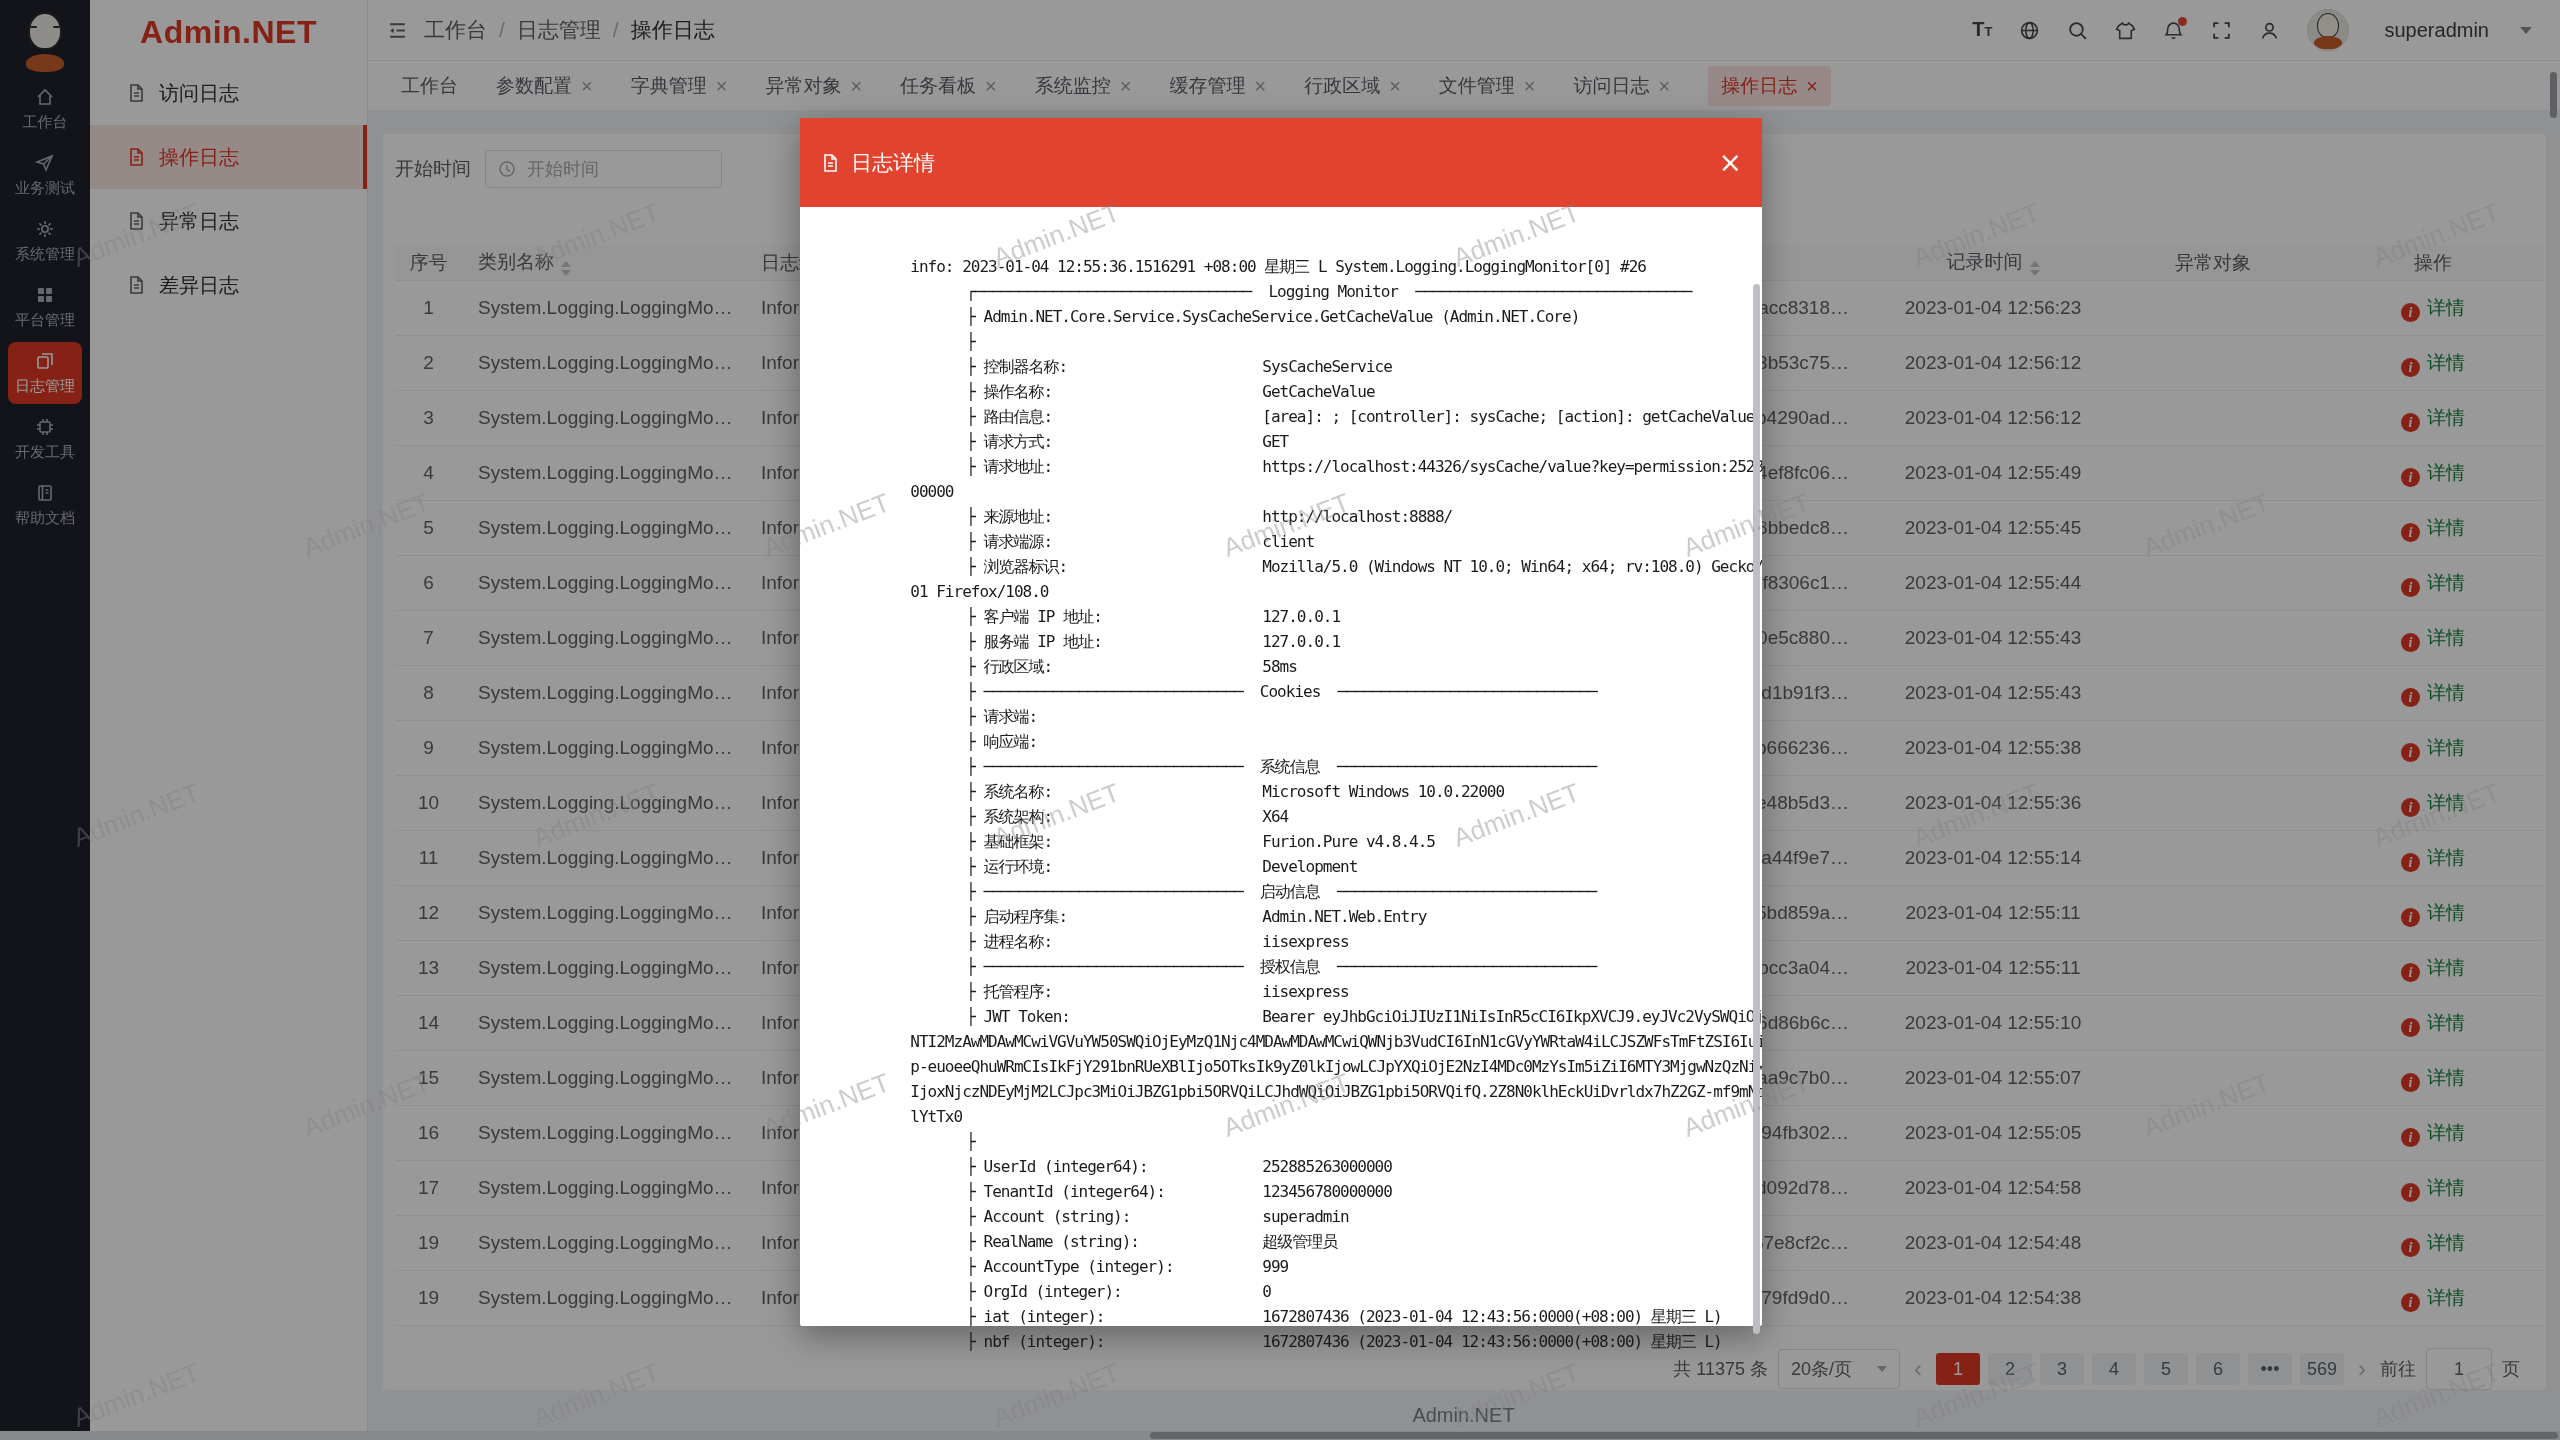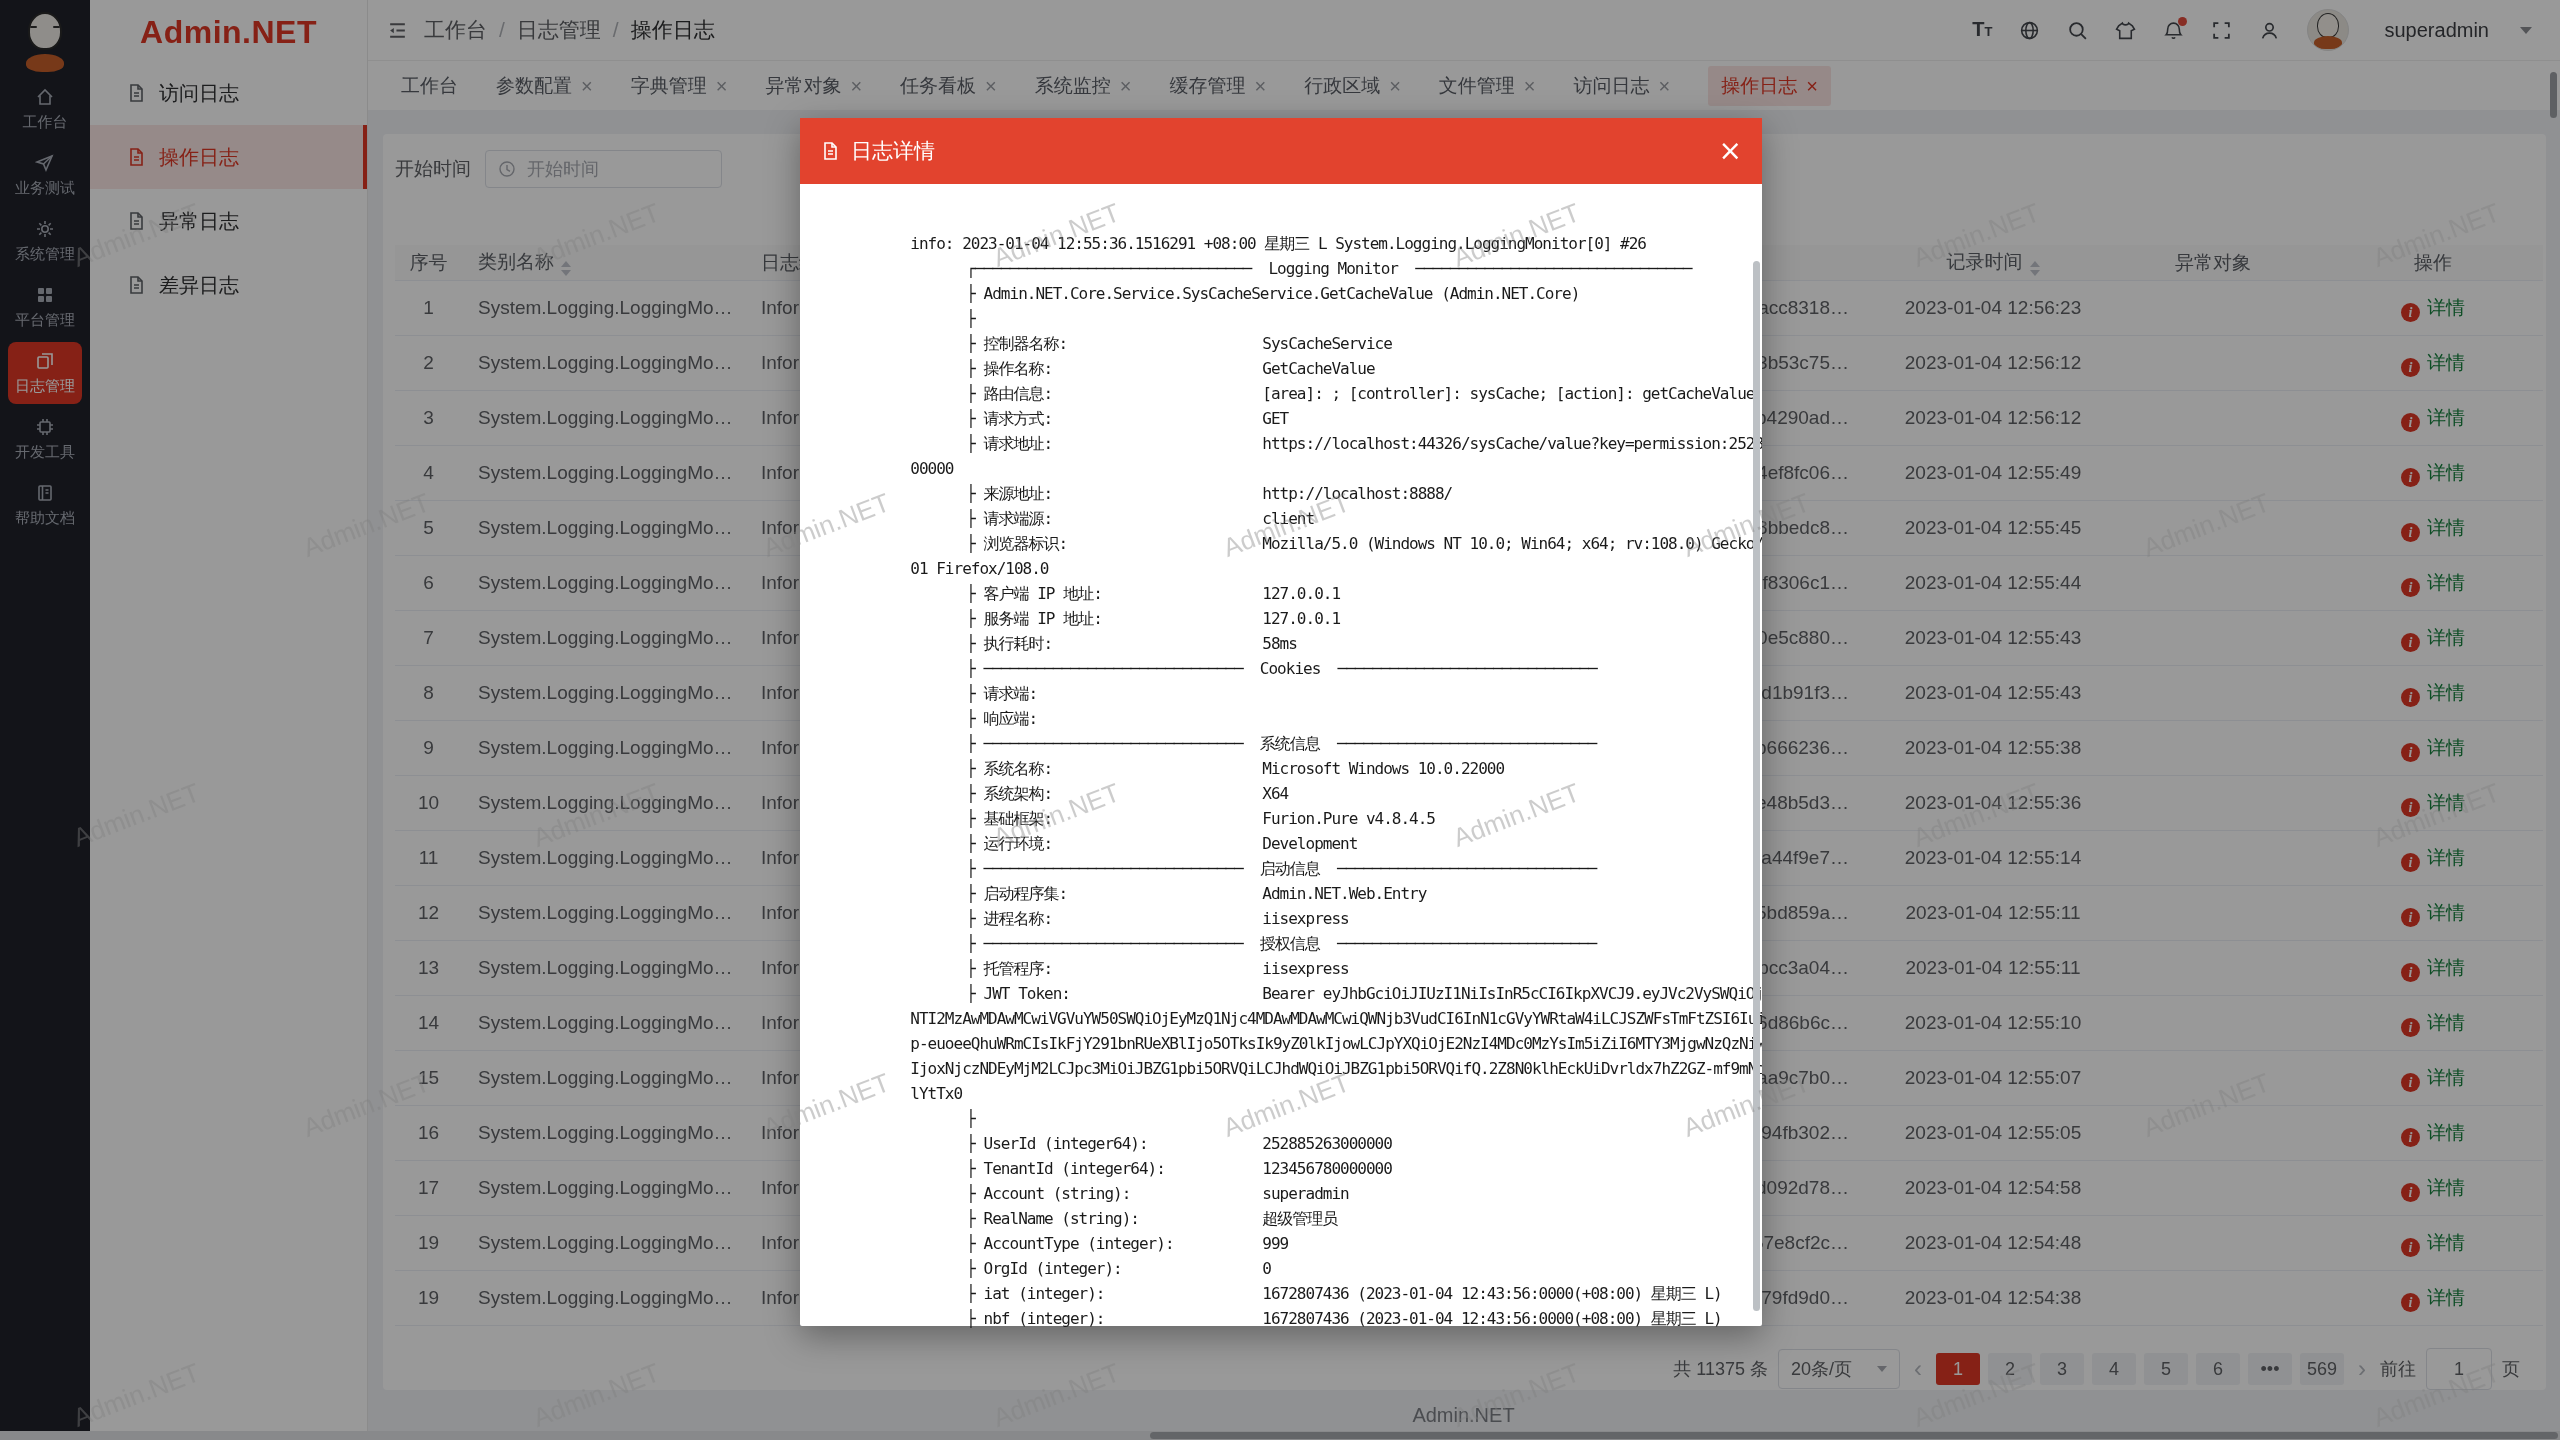--- a/index.html
+++ b/index.html
@@ -80,21 +80,21 @@
   .goto-input{width:60px;height:38px;border:1px solid #dcdfe6;border-radius:4px;text-align:center;font-size:18px;color:#606266;outline:none}
   .page-foot{position:absolute;left:0;right:0;top:1294px;text-align:center;color:#7c7f85;font-size:20px}
   .page-copy{position:absolute;left:0;right:0;top:1326px;text-align:center;color:#909399;font-size:17px}
   
   .vscroll{position:absolute;right:3px;top:72px;width:7px;height:46px;background:#9da0a5;border-radius:4px;z-index:3}
   .hscroll{position:absolute;left:0;right:0;bottom:0;height:9px;background:#e3e5e8;z-index:3}
   .hscroll .thumb{position:absolute;left:1150px;right:2px;top:1px;height:7px;background:#a6a9ad;border-radius:4px}
   
   .overlay{position:absolute;inset:0;background:rgba(0,0,0,.4);z-index:10}
   .modal{position:absolute;left:800px;top:118px;width:962px;height:1208px;background:#fff;z-index:20;box-shadow:0 10px 34px rgba(0,0,0,.35);border-radius:2px}
-  .modal-header{height:66px;background:#e2432e;color:#fff;display:flex;align-items:center;gap:11px;padding:0 20px;font-size:21px}
+  .modal-header{height:57px;background:#e2432e;color:#fff;display:flex;align-items:center;gap:11px;padding:16px 20px;font-size:21px}
   .modal-header svg{width:20px;height:20px}
   .modal-close{margin-left:auto;font-size:28px;line-height:28px;cursor:pointer;font-family:"DejaVu Sans",sans-serif}
   .modal-body{position:relative;height:1158px;overflow:hidden;padding:22px 0 0 24px;box-sizing:border-box;
               font-family:"DejaVu Sans Mono",monospace;font-size:16px;letter-spacing:-1px;color:#1a1a1a}
   .logline{height:25px;line-height:25px;white-space:pre;padding-left:56px}
   .logline.flush{padding-left:0}
   .lk{display:inline-block;width:296px;vertical-align:top}
   .modal-scroll{position:absolute;right:2px;top:77px;width:7px;height:1050px;background:#bcc0c4;border-radius:4px}
   
   .wm-layer{position:absolute;inset:0;z-index:30;pointer-events:none;overflow:hidden}
@@ -719,21 +719,21 @@
 
         <div class="logline">
           <span class="lk">├ 客户端 IP 地址:</span><span class="lv">127.0.0.1</span>
         </div>
 
         <div class="logline">
           <span class="lk">├ 服务端 IP 地址:</span><span class="lv">127.0.0.1</span>
         </div>
 
         <div class="logline">
-          <span class="lk">├ 执行耗时:</span><span class="lv">58ms</span>
+          <span class="lk">├ 行政区域:</span><span class="lv">58ms</span>
         </div>
 
         <div class="logline">
           <span>├ ──────────────────────────────  Cookies  ──────────────────────────────</span>
         </div>
 
         <div class="logline">
           <span class="lk">├ 请求端:</span><span class="lv"></span>
         </div>
 

